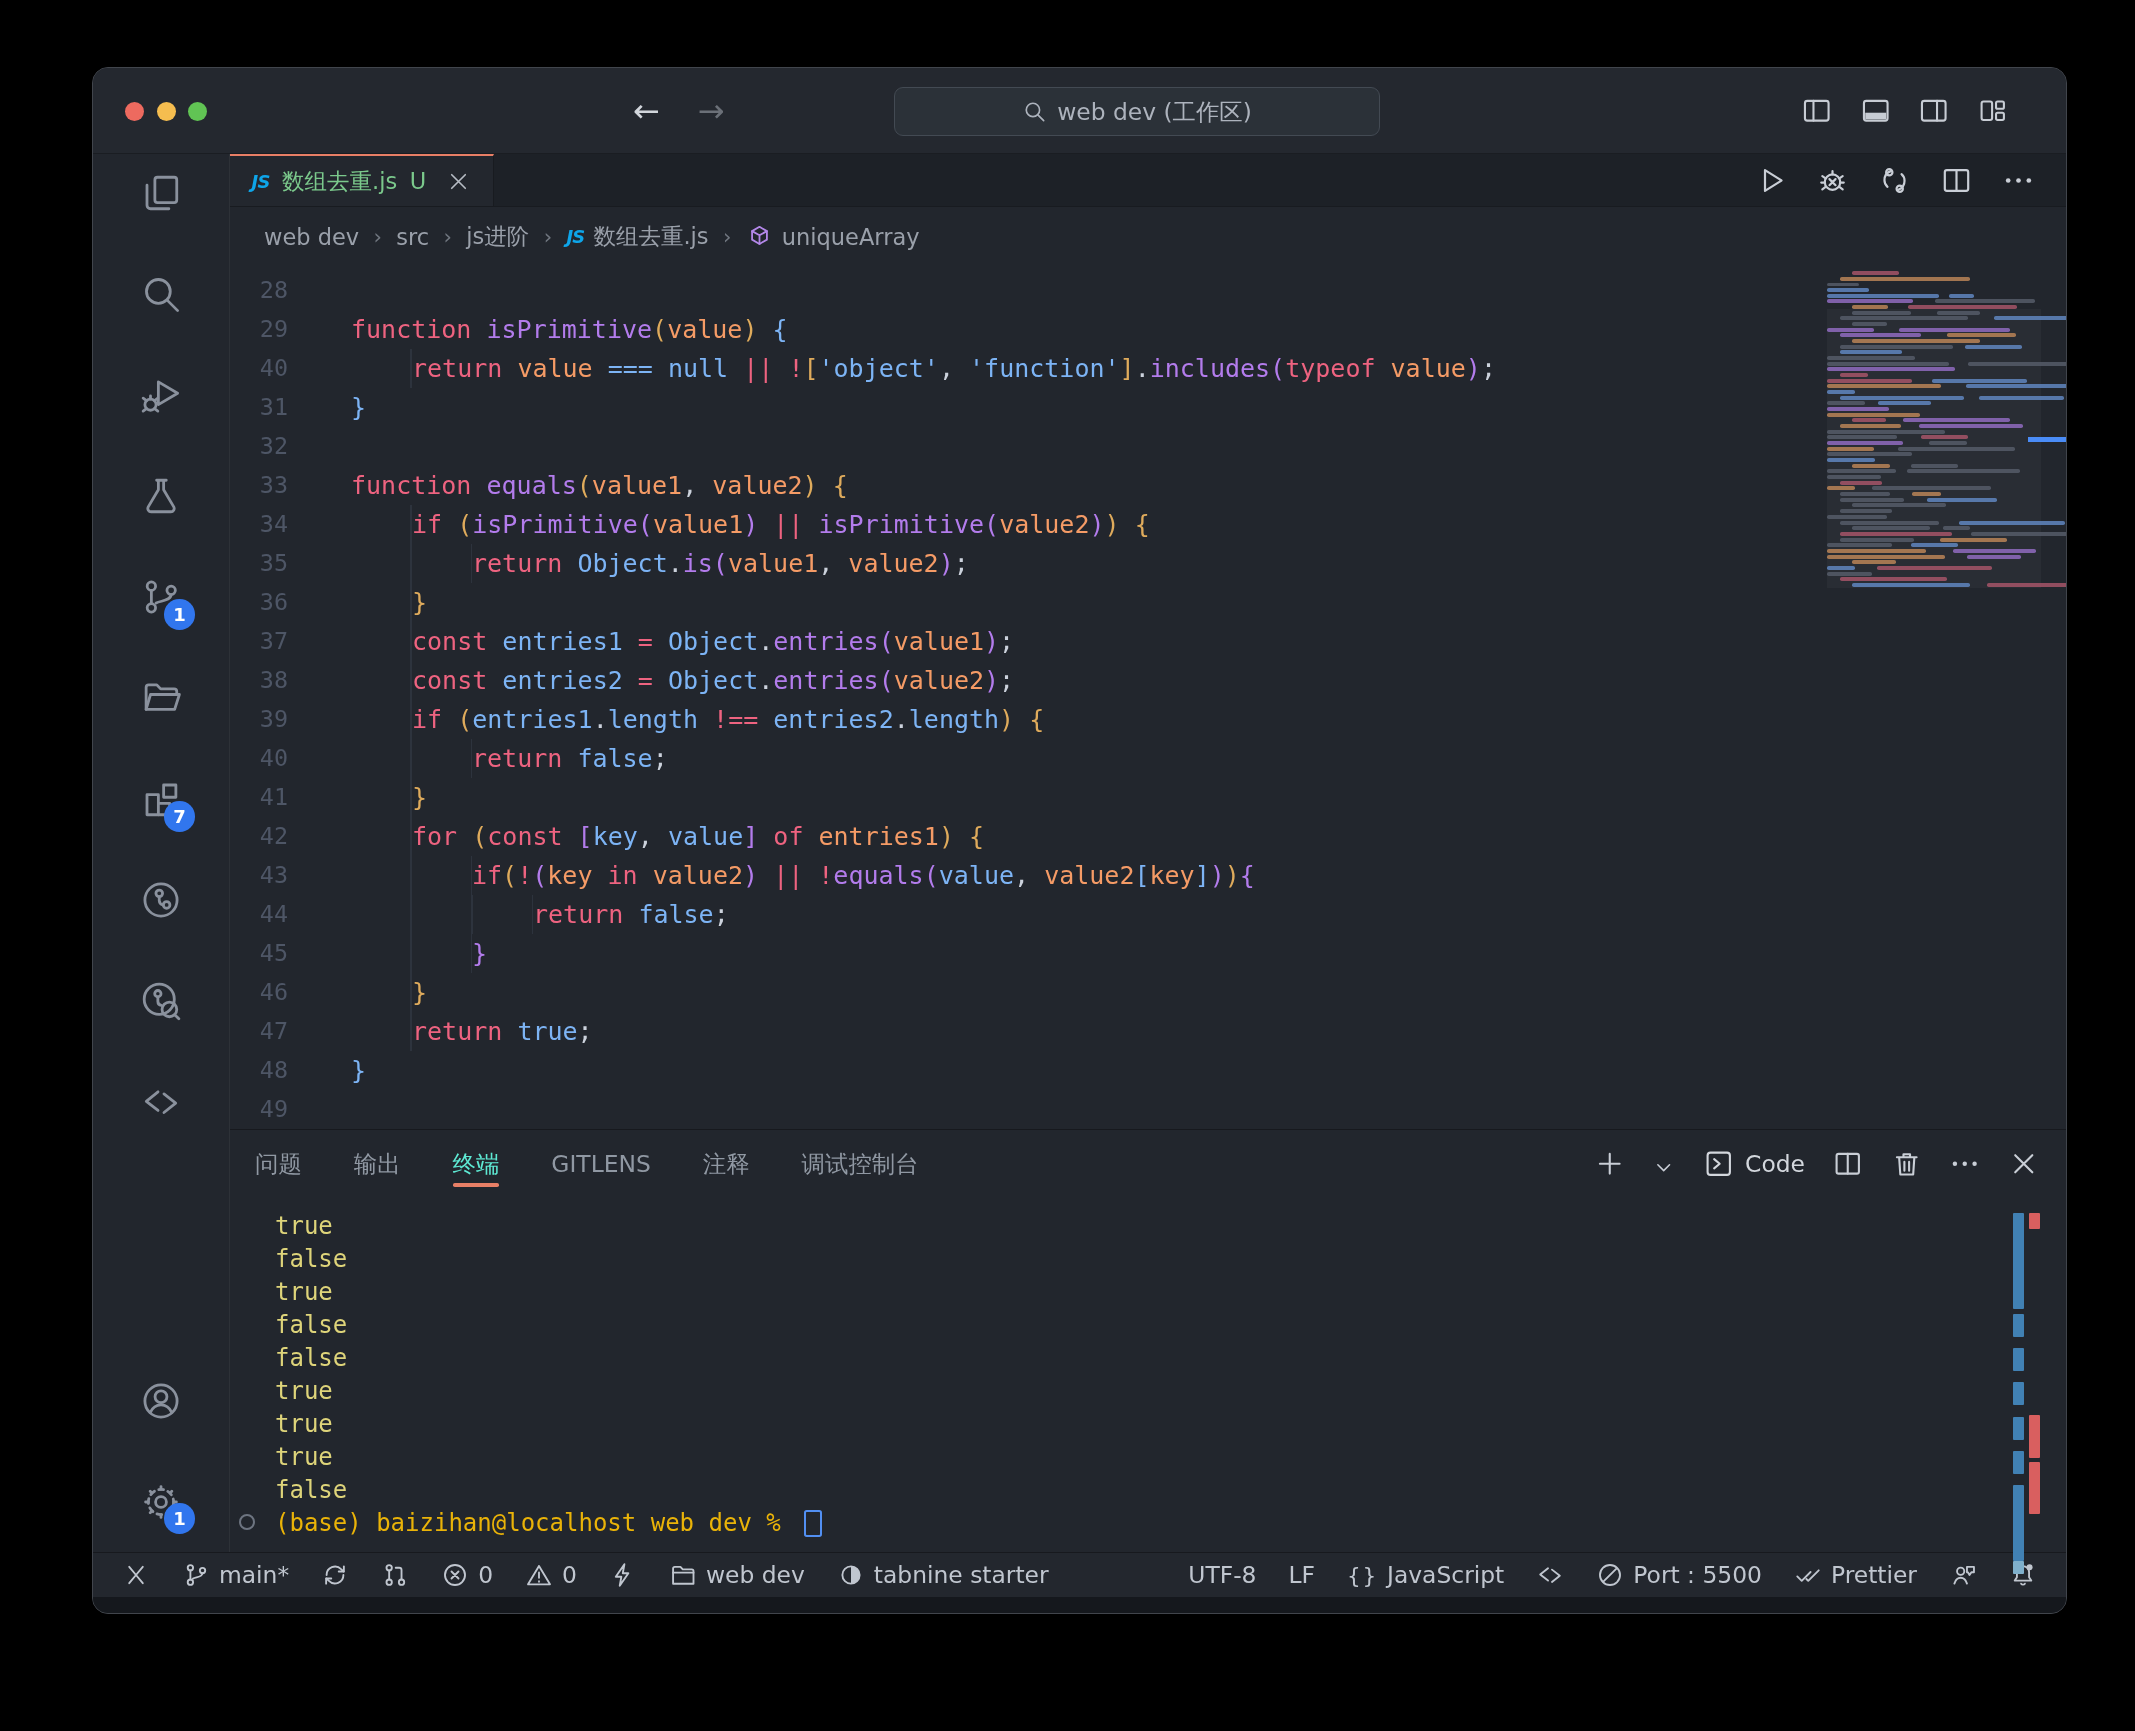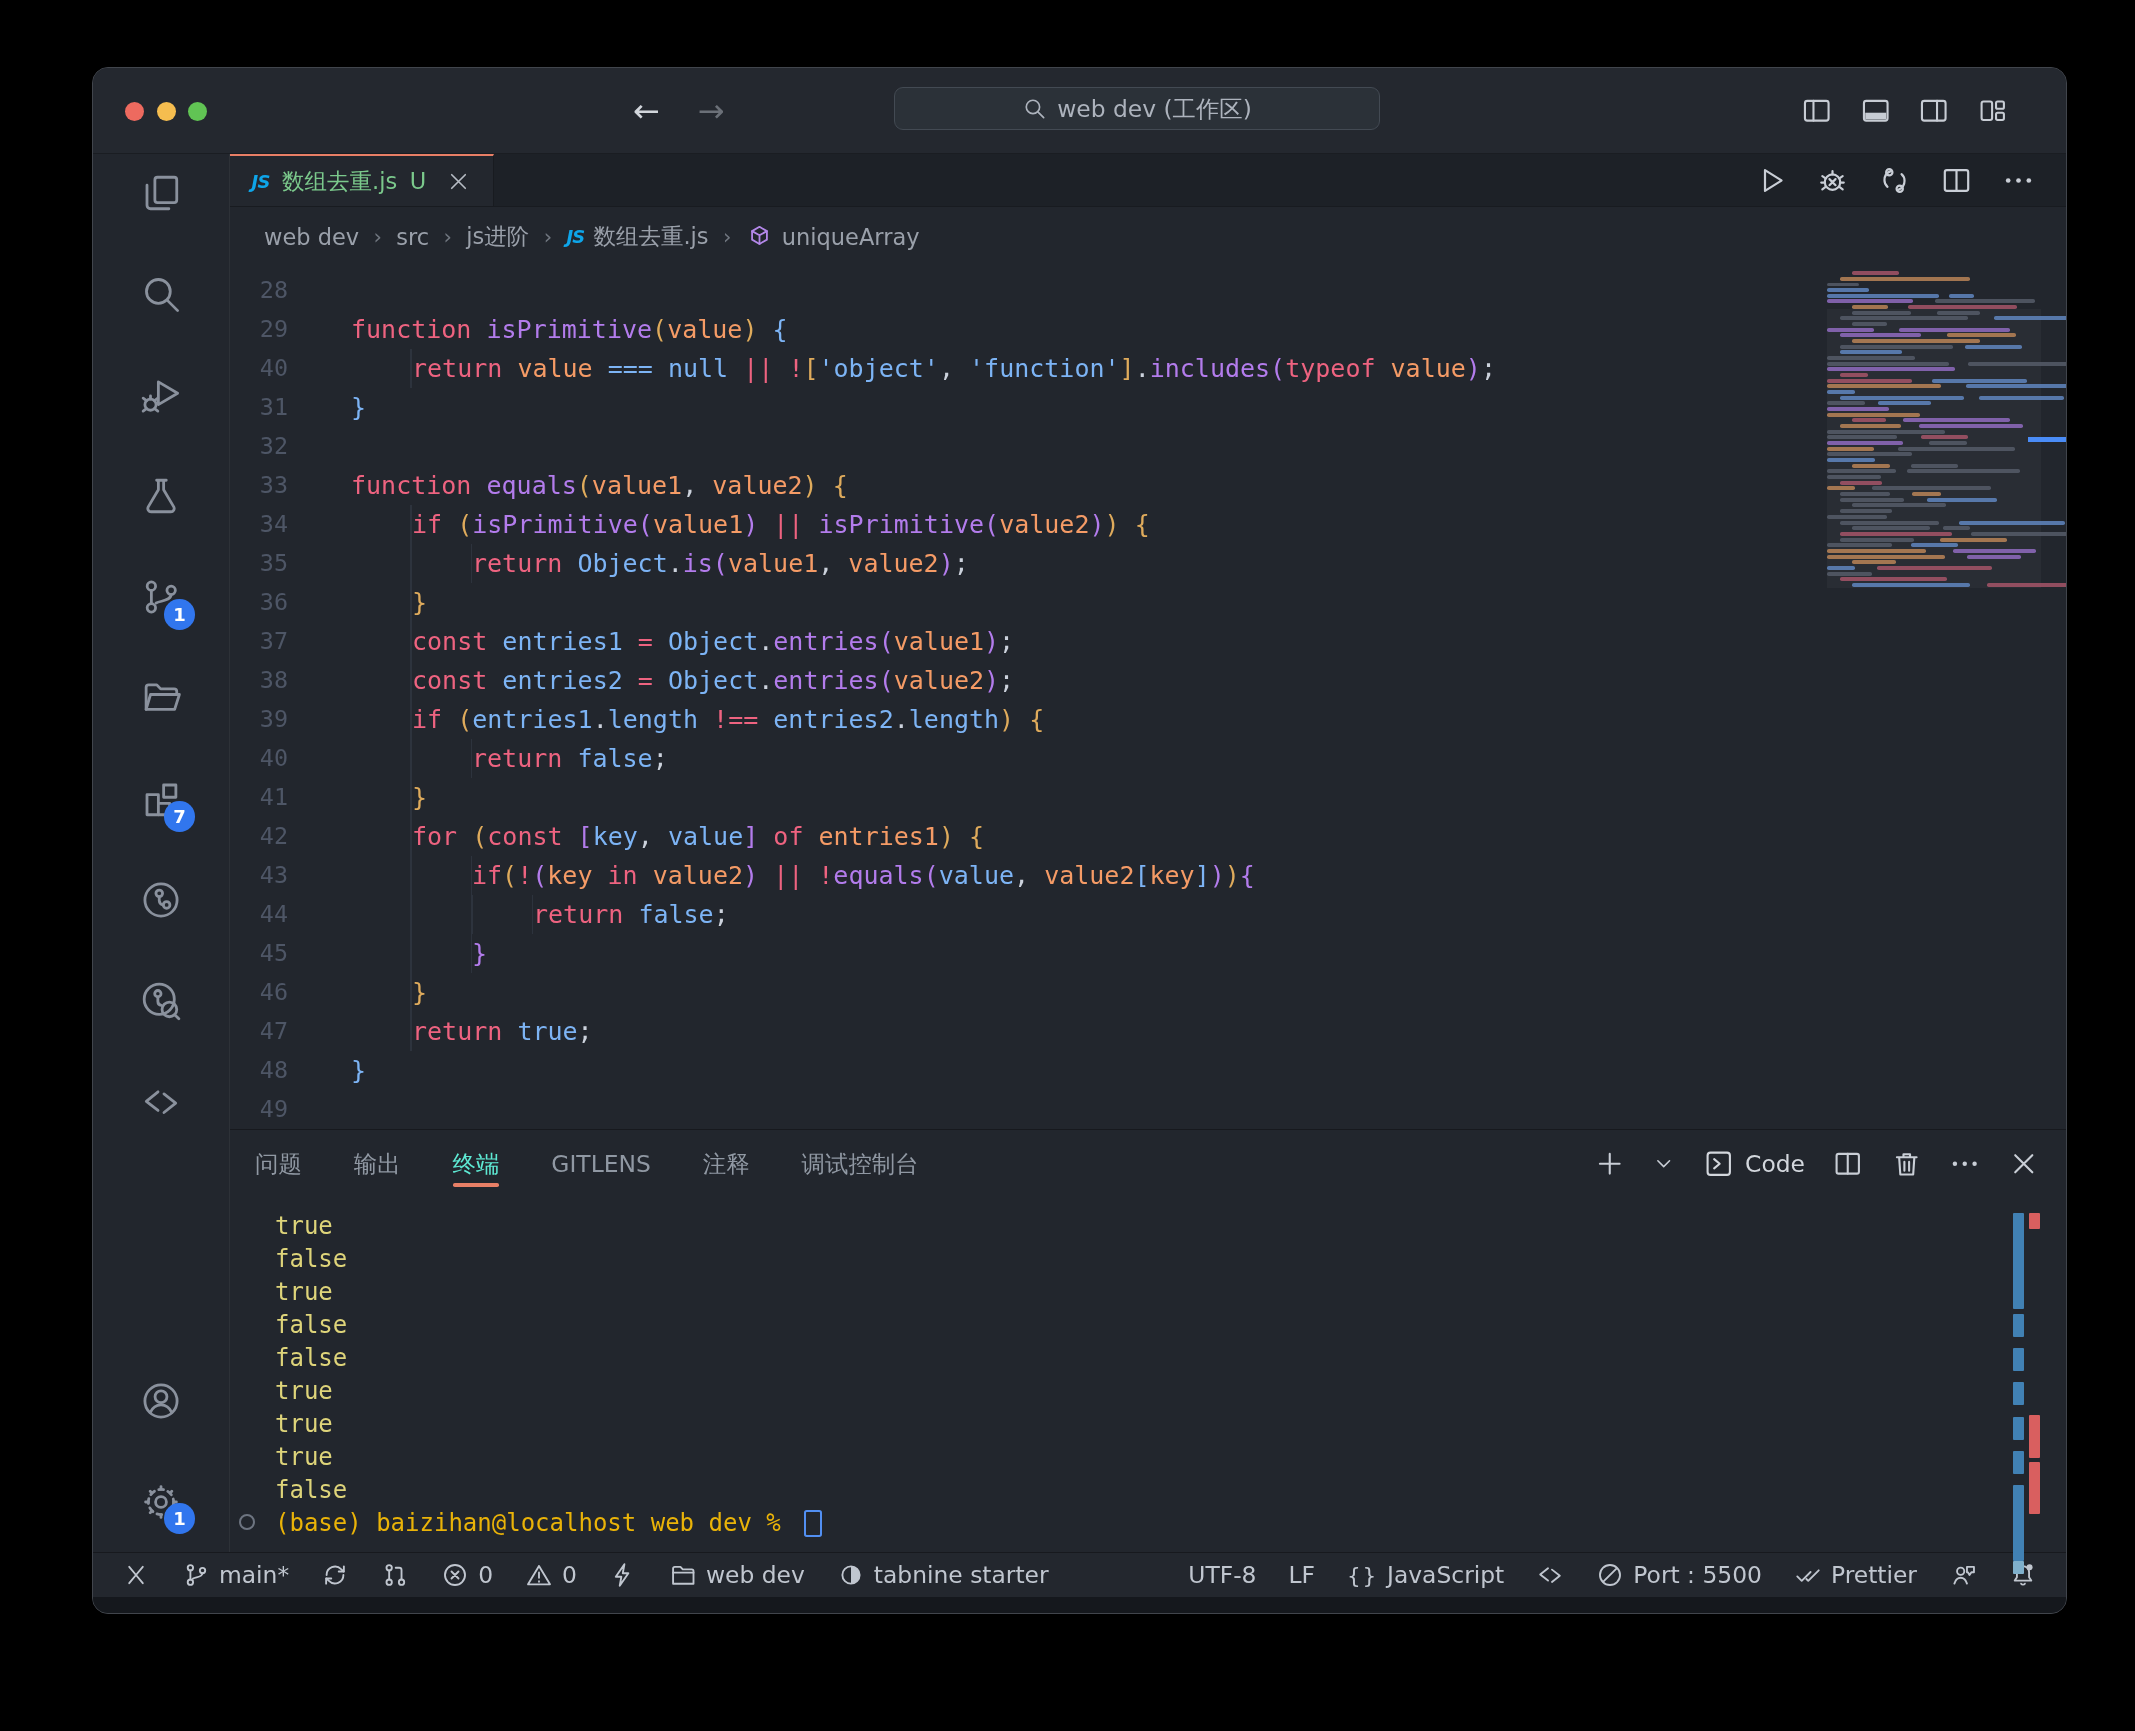--- a/index.html
+++ b/index.html
@@ -9,21 +9,21 @@
     border-radius:16px; border:0.9px solid #41454c; box-shadow:0 27px 81px rgba(0,0,0,.8);
     display:flex; flex-direction:column; overflow:hidden; }
 
   
   .titlebar { flex:0 0 86px; background:#24282f; position:relative; border-bottom:0.9px solid #1a1d22; }
   .traffic { position:absolute; left:32px; top:34px; display:flex; gap:12.6px; }
   .tl { width:19px; height:19px; border-radius:50%; }
   .tl.r{background:#ed6a5f}.tl.y{background:#f5bd4f}.tl.g{background:#61c454}
   .nav { position:absolute; left:540px; top:0; height:100%; display:flex; align-items:center; gap:38px; font-size:32px; color:#d2d6dc; }
   .nav .fwd { color:#6b7078; }
-  .searchbox { position:absolute; left:801px; top:19px; width:486px; height:43px; border-radius:9px;
+  .searchbox { position:absolute; left:801px; top:19px; width:486px; height:49px; border-radius:9px;
     background:#2b3138; border:1.4px solid #434a53; color:#adb3bd; font-size:23.4px;
     display:flex; align-items:center; justify-content:center; gap:10px; }
   .searchbox .ic { width:25px; height:25px; }
   .tb-icons { position:absolute; right:58px; top:0; height:100%; display:flex; align-items:center; gap:27px; color:#c7ccd4; }
   .tb-icons .ic { width:31.5px; height:31.5px; }
 
   
   .body-row { flex:1; display:flex; min-height:0; }
   .activity { flex:0 0 137px; display:flex; flex-direction:column; align-items:center;
     padding:14.4px 0 25px; border-right:0.9px solid rgba(255,255,255,.05); }
@@ -65,21 +65,21 @@
   .mm-row { position:absolute; height:3.6px; border-radius:1.8px; opacity:.85; }
   .mm-slider { position:absolute; top:43px; right:25px; width:214px; height:279px; background:rgba(255,255,255,.035); }
   .mm-blue { position:absolute; top:171px; right:0; width:38px; height:4.5px; background:#4a8cf7; }
 
   
   .panel { flex:0 0 423px; border-top:0.9px solid #17191e; display:flex; flex-direction:column; }
   .panel-head { flex:0 0 67px; display:flex; align-items:center; padding:0 27px 0 25px; }
   .ptab { font-size:23.4px; color:#9098a3; margin-right:52px; height:67px; display:flex; align-items:center; position:relative; }
   .ptab.active { color:#5eead4; }
   .ptab.active::after { content:""; position:absolute; left:0; right:0; bottom:10px; height:3.6px; background:#e87f66; border-radius:1.8px; }
-  .panel-actions { margin-left:auto; display:flex; align-items:center; gap:27px; color:#c9ced6; }
+  .panel-actions { margin-left:auto; display:flex; align-items:flex-end; gap:27px; color:#c9ced6; }
   .panel-actions .ic { width:31.5px; height:31.5px; }
   .code-btn { display:flex; align-items:center; gap:10.8px; color:#d3d7dd; font-size:23.4px; }
   .terminal { flex:1; position:relative; font-family:"DejaVu Sans Mono","Liberation Mono",monospace; font-size:24px; padding:12.6px 0 0 45px; }
   .trow { height:33px; line-height:33px; color:#ded47a; }
   .trow.prompt { color:#eab308; position:relative; }
   .tdot { position:absolute; left:-36px; top:7.2px; width:16px; height:16px; border:2.3px solid #6d7480; border-radius:50%; }
   .cursor { display:inline-block; width:18px; height:27px; border:2.7px solid #528ff2; border-radius:2.7px; vertical-align:middle; margin-left:9px; }
   .rseg { position:absolute; width:10.8px; border-radius:0.9px; }
   .rseg.b { background:#4181b4; right:42px; }
   .rseg.r { background:#d95f5f; right:26px; }

